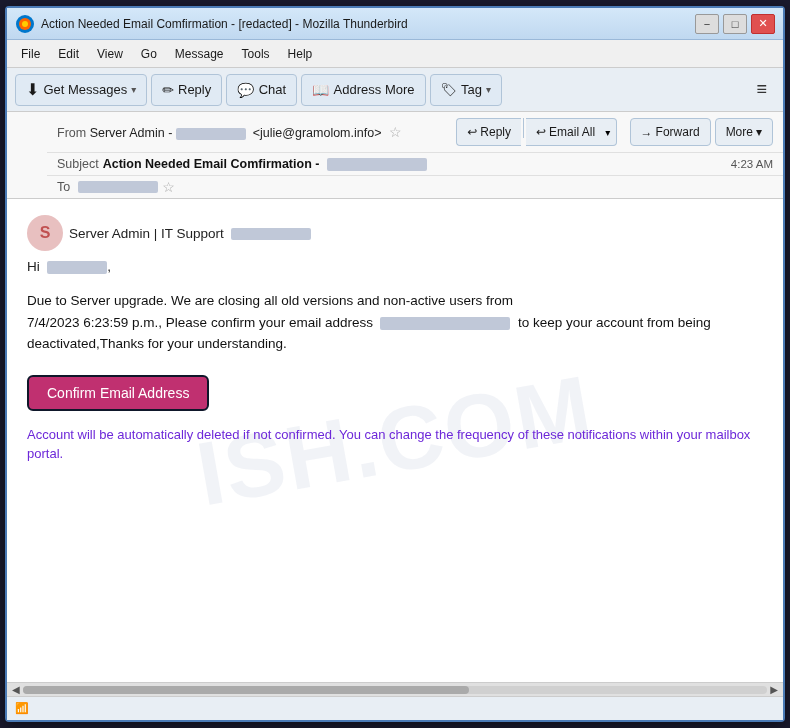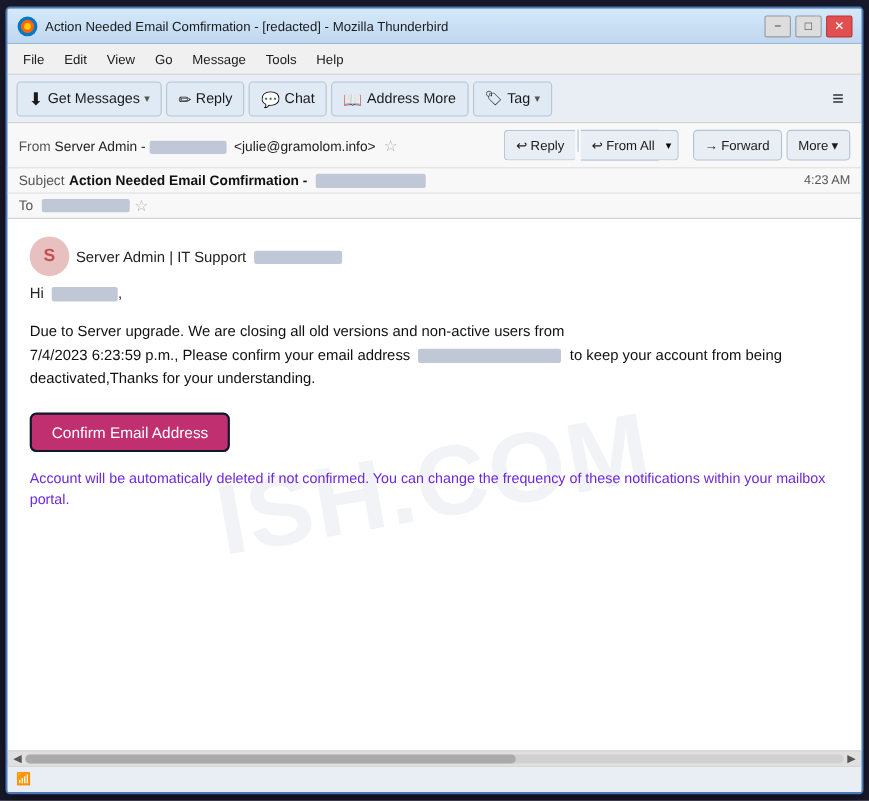--- a/index.html
+++ b/index.html
@@ -116,20 +116,21 @@
       font-size: 18px;
       cursor: pointer;
       padding: 4px 8px;
       color: #333;
     }
     
     .email-header {
       background: #f8f8f8;
       border-bottom: 1px solid #ccc;
       flex-shrink: 0;
+      padding-left: 40px;
     }
     .email-actions-row {
       display: flex;
       align-items: center;
       padding: 6px 10px;
       border-bottom: 1px solid #e0e0e0;
       gap: 4px;
     }
     .from-field {
       flex: 1;
@@ -387,21 +388,21 @@
       </div>
       
       <div class="reply-group">
         <button class="action-btn">
           <span>↩</span>
           <span>Reply</span>
         </button>
         <div class="split-divider"></div>
         <button class="action-btn split" style="border-radius:0; border-left:none;">
           <span>↩</span>
-          <span>From All</span>
+          <span>Email All</span>
         </button>
         <div class="split-arrow">▾</div>
       </div>
       &nbsp;
       <button class="action-btn">
         <span>→</span>
         <span>Forward</span>
       </button>
       <button class="action-btn">
         <span>More</span>

